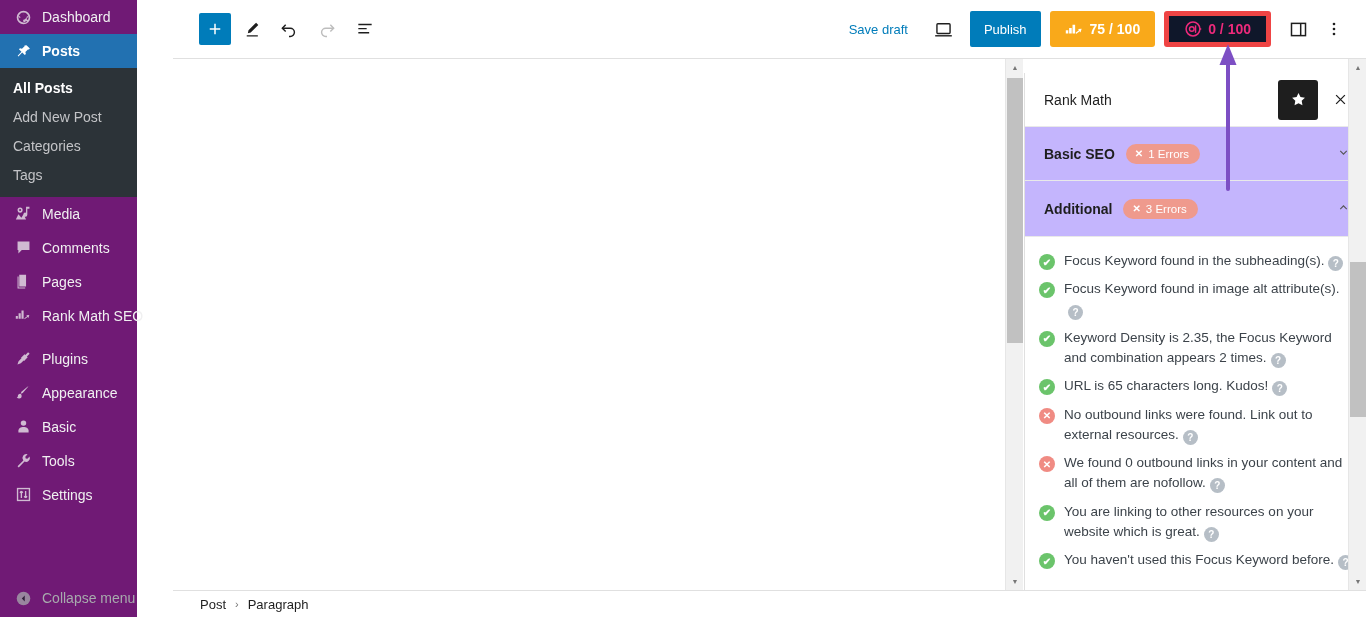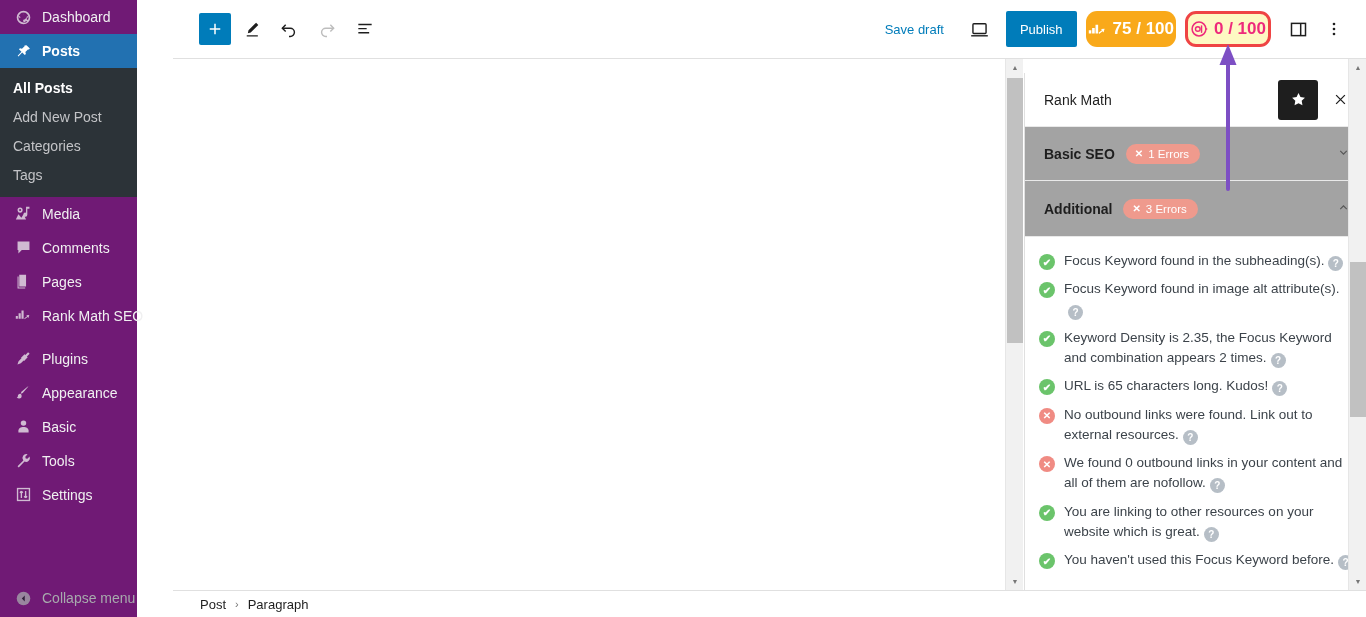--- a/index.html
+++ b/index.html
@@ -100,31 +100,31 @@
     padding: 6px 12px; margin-right: 6px;
   }
   .publish-btn {
     background: #007cba; color: #fff;
     border: none; border-radius: 2px;
     font-size: 13px; padding: 0 14px; height: 36px;
     cursor: pointer; margin-left: 8px;
   }
   .score-badge {
     display: flex; align-items: center; gap: 6px;
-    height: 36px; padding: 0 2px;
-    border-radius: 11px;
-    font-size: 17px; font-weight: 600;
+    height: 36px; padding: 0 15px;
+    border-radius: 3px;
+    font-size: 14px; font-weight: 600;
     cursor: pointer; border: none;
     margin-left: 9px;
     white-space: nowrap;
   }
   .score-seo { background: #f9a91a; color: #fff; }
   .score-ai {
-    background: #fef9c3; color: #ee2a7b;
-    border: 3px solid #ef4444;
+    background: #0f172a; color: #ee2a7b;
+    border: 5px solid #ef4444;
   }
   .tb-icon-btn.sq { margin-left: 9px; }
 
   
   #editor {
     position: absolute; left: 173px; top: 59px;
     width: 851px; height: 531px;
     background: #fff;
   }
   #editor-scrollbar {
@@ -181,21 +181,21 @@
     background: none; border: none; cursor: pointer;
     display: flex; align-items: center; justify-content: center;
     color: #1e1e1e; font-size: 17px;
   }
 
   .rm-section {
     display: flex; align-items: center;
     padding: 0 16px 0 19px;
     border-bottom: 1px solid #e9e9e9;
     cursor: pointer;
-    background: #a3a3a3;
+    background: #c4b5fd;
   }
   .rm-section.basic { height: 54px; }
   .rm-section.additional { height: 56px; }
   .rm-section-title { font-size: 14px; font-weight: bold; color: #1e1e1e; }
   .err-badge {
     margin-left: 11px;
     background: #ef9a8d; color: #fff;
     border-radius: 11px;
     font-size: 11.5px;
     padding: 4px 11px 4px 9px;

